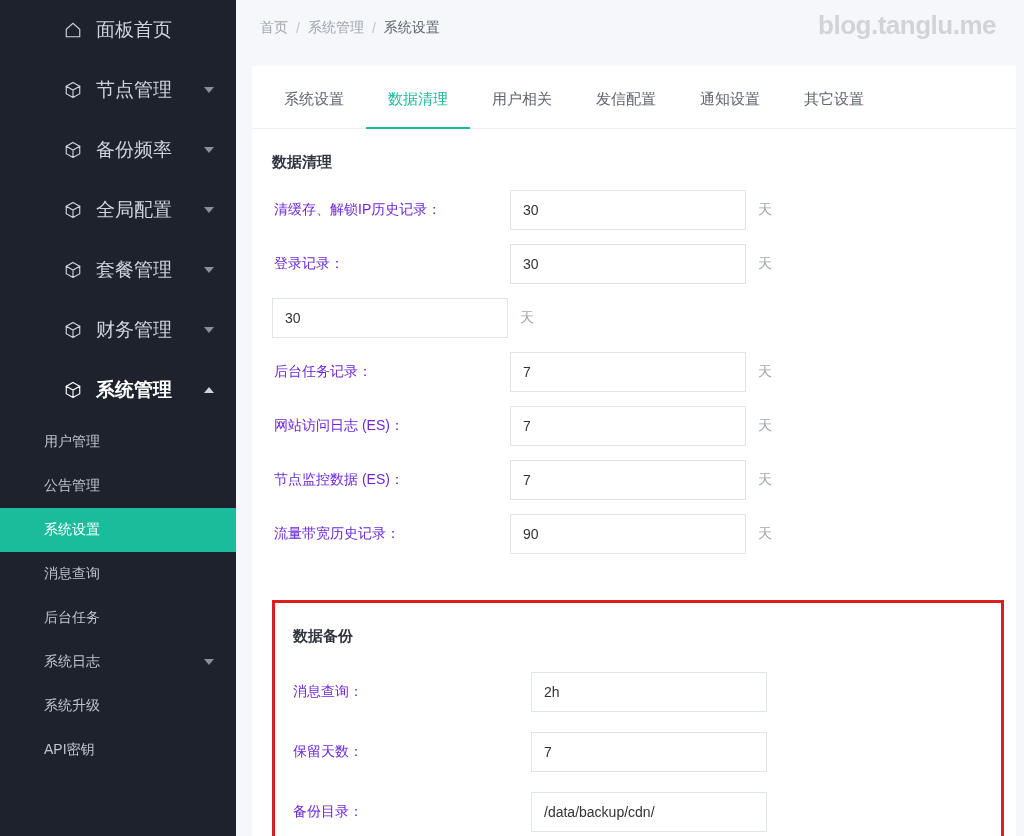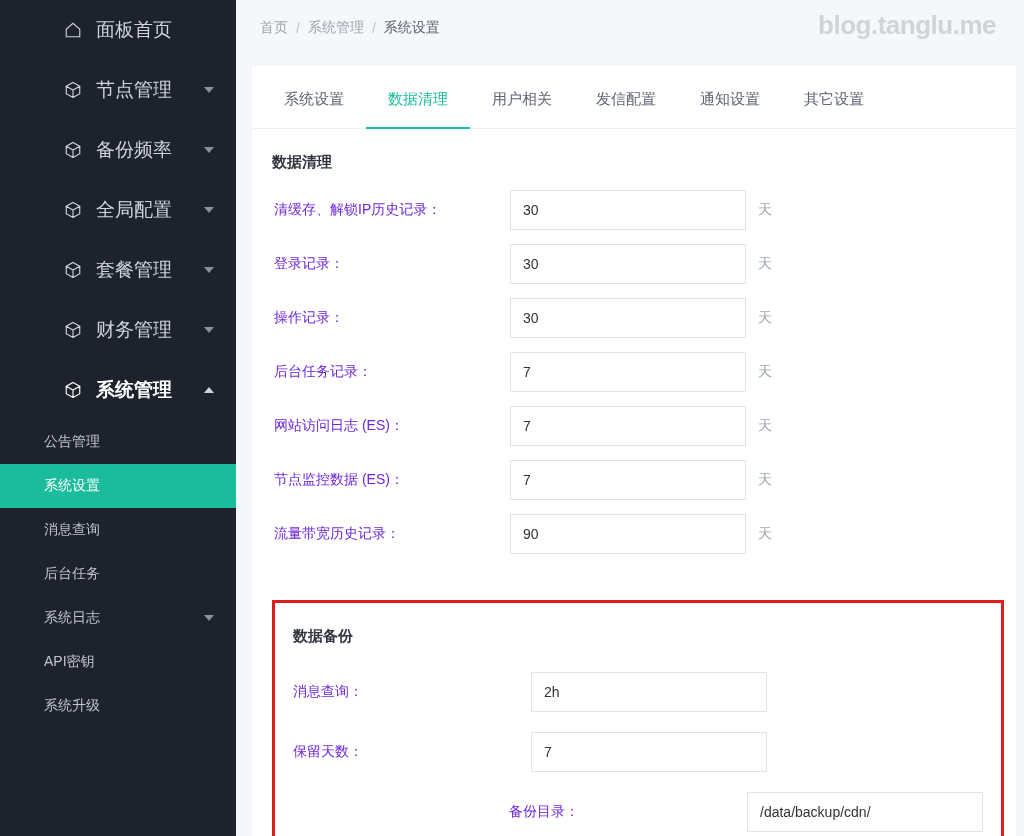--- a/index.html
+++ b/index.html
@@ -183,21 +183,21 @@
   }
   .backup-box .form-row .form-label{ width:238px; padding-left:0;}
   .backup-box .form-row, .backup-box .section-title{
       margin-left:0; padding-left:0;
   }
   .backup-box > *{
        padding-left:2px;
        margin-left:0;
   }
   .backup-box .form-row{ margin-bottom:20px;}
-  .backup-box .form-row:last-child{margin-bottom:0;justify-content:flex-end;}
+  .backup-box .form-row:last-child{margin-bottom:0;}
   
 </style>
 </head>
 <body>
 
 <div class="sidebar">
 
   <div class="nav-item">
     <span class="nav-icon">
       <svg viewBox="0 0 24 24" width="18" height="18">
@@ -262,40 +262,43 @@
     <span class="nav-icon">
       <svg viewBox="0 0 24 24" width="18" height="18">
           <path d="M12 2 L21 7 L12 12 L3 7 Z M3 7 V17 L12 22 M21 7 V17 L12 22 M12 12 V22"></path>
         </svg>
     </span>
     <span>系统管理</span>
     <span class="nav-caret up"></span>
   </div>
 
   <div class="sub-item">
+    <span>用户管理</span>
+  </div>
+  <div class="sub-item">
     <span>公告管理</span>
   </div>
   <div class="sub-item selected">
     <span>系统设置</span>
   </div>
   <div class="sub-item">
     <span>消息查询</span>
   </div>
   <div class="sub-item">
     <span>后台任务</span>
   </div>
   <div class="sub-item" style="position:relative;">
     <span>系统日志</span>
     <span class="nav-caret" style="right:22px;"></span>
   </div>
   <div class="sub-item">
+    <span>系统升级</span>
+  </div>
+  <div class="sub-item">
     <span>API密钥</span>
-  </div>
-  <div class="sub-item">
-    <span>系统升级</span>
   </div>
 </div>
 
 <div class="main">
   <div class="breadcrumb">
     <span class="crumb">首页</span>
     <span class="sep">/</span>
     <span class="crumb">系统管理</span>
     <span class="sep">/</span>
     <span class="crumb current">系统设置</span>
@@ -322,21 +325,20 @@
         <div class="form-unit">天</div>
       </div>
 
       <div class="form-row">
         <div class="form-label">登录记录：</div>
         <input class="form-input" type="text" value="30" style="">
         <div class="form-unit">天</div>
       </div>
 
       <div class="form-row">
-        <div class="form-label">操作记录：</div>
         <input class="form-input" type="text" value="30" style="">
         <div class="form-unit">天</div>
       </div>
 
       <div class="form-row">
         <div class="form-label">后台任务记录：</div>
         <input class="form-input" type="text" value="7" style="">
         <div class="form-unit">天</div>
       </div>
 

